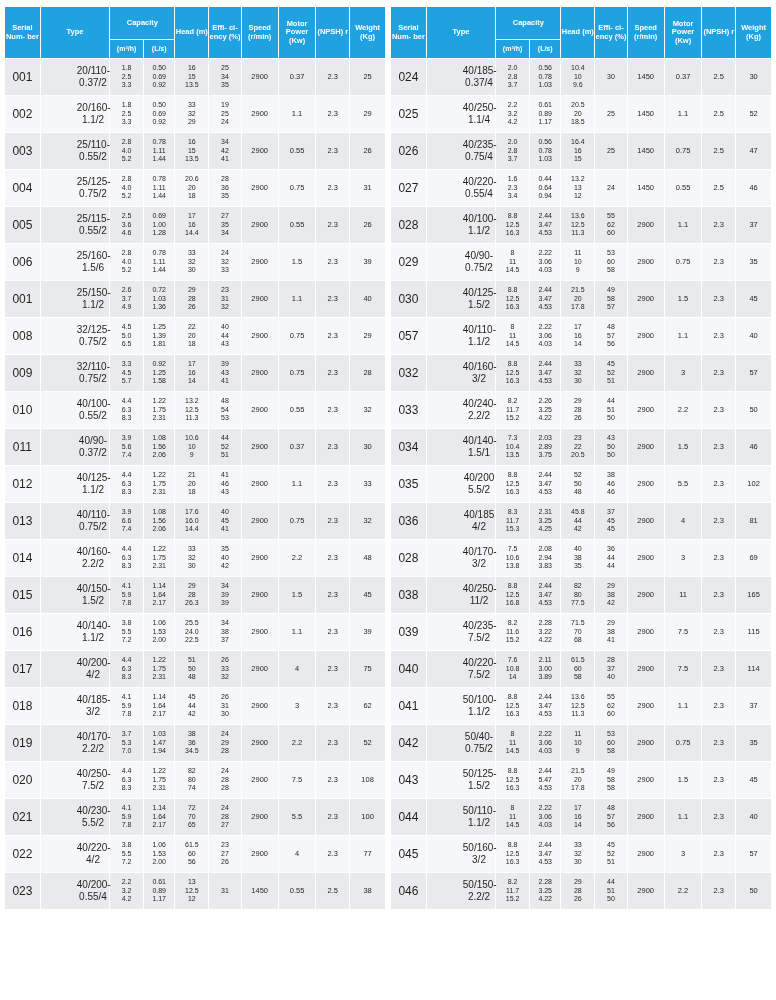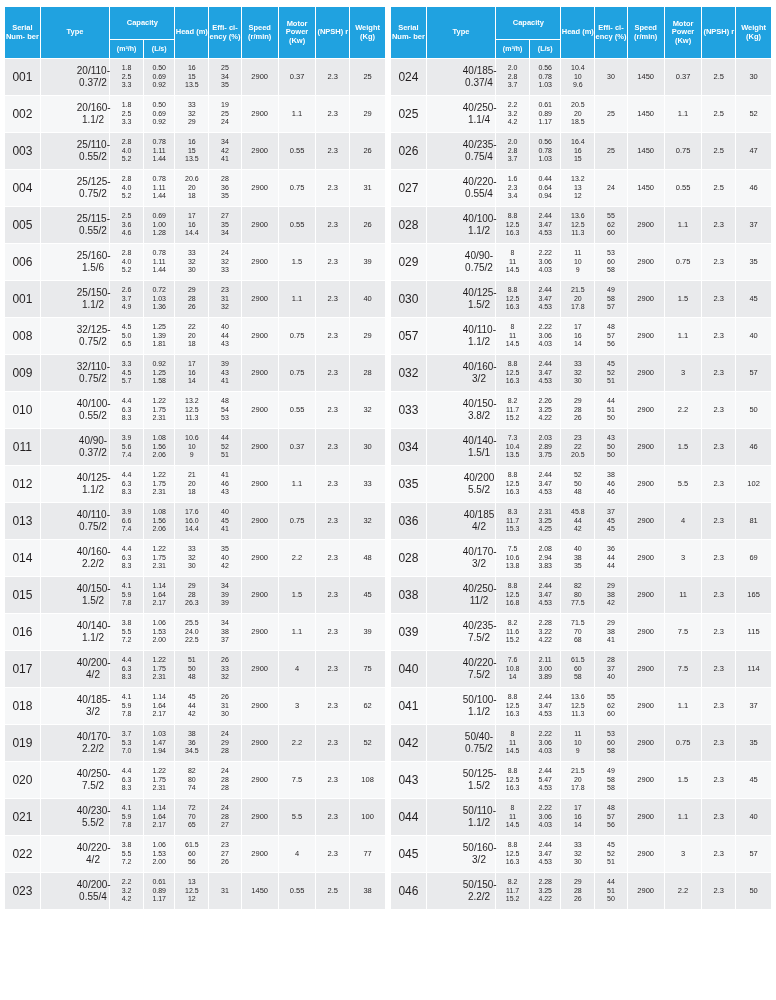--- a/index.html
+++ b/index.html
@@ -772,21 +772,21 @@
           <td class="multi">45
 52
 51</td>
           <td>2900</td>
           <td>3</td>
           <td>2.3</td>
           <td>57</td>
         </tr>
         <tr class="even">
           <td class="serial">033</td>
-          <td class="type">40/150-3.8/2</td>
+          <td class="type">40/240-2.2/2</td>
           <td class="multi">8.2
 11.7
 15.2</td>
           <td class="multi">2.26
 3.25
 4.22</td>
           <td class="multi">29
 28
 26</td>
           <td class="multi">44

